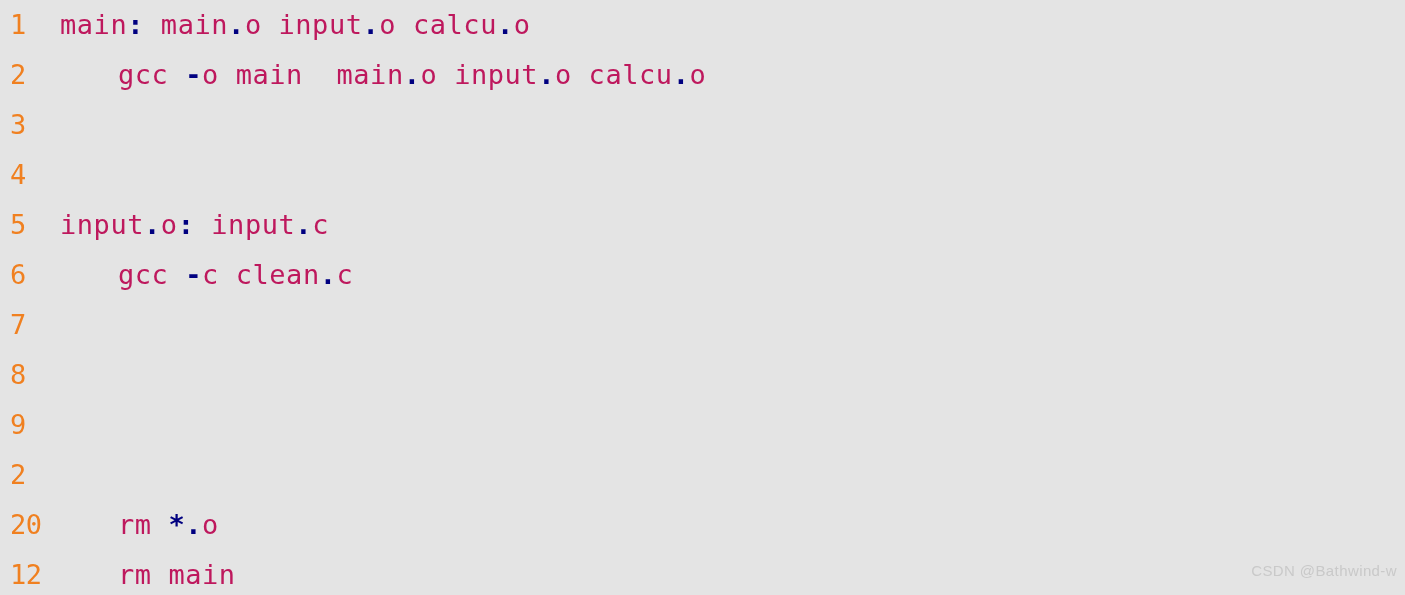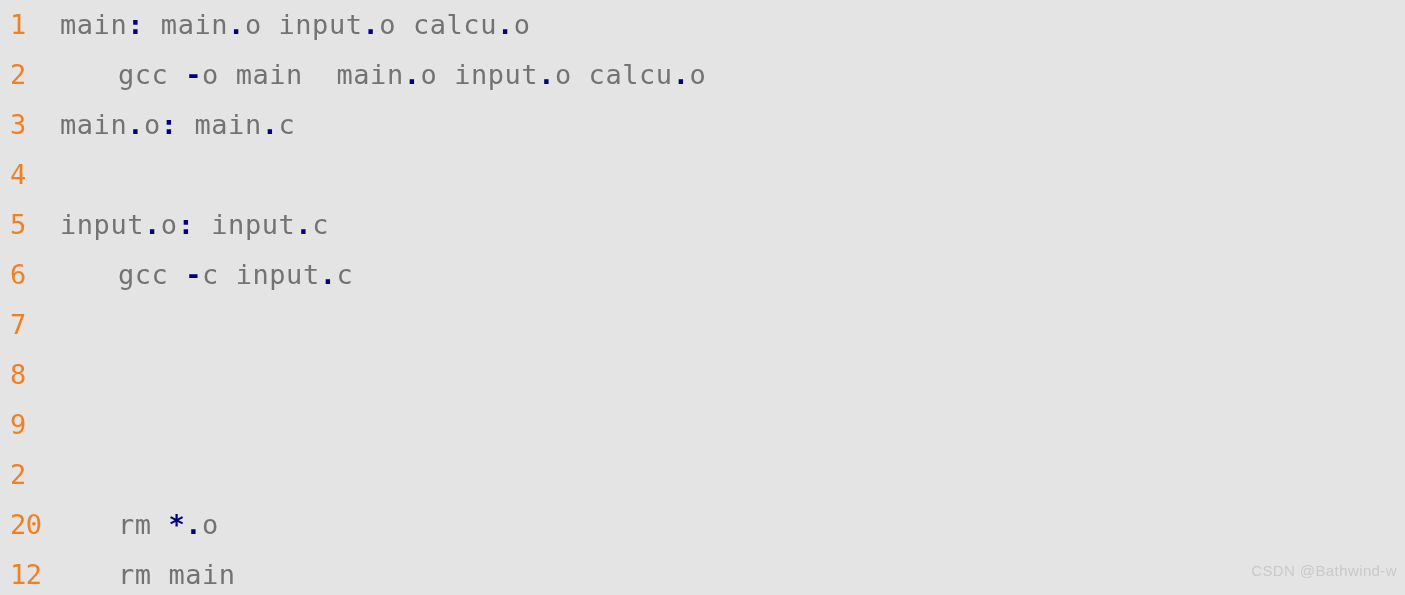--- a/index.html
+++ b/index.html
@@ -39,21 +39,21 @@
     left: 60px;
     top: 0;
     font-family: "DejaVu Sans Mono", "Liberation Mono", monospace;
     font-size: 27px;
     line-height: 50px;
     color: #1A1A1A;
     white-space: pre;
     letter-spacing: 0.55px;
   }
   .tok-text {
-    color: #737373;
+    color: #be185d;
     font-weight: normal;
   }
   .tok-punct {
     color: #000080;
     font-weight: bold;
   }
   #watermark {
     position: absolute;
     right: 8px;
     bottom: 16px;
@@ -65,24 +65,24 @@
     user-select: none;
   }
 </style>
 </head>
 <body>
 
 <div id="code-viewer">
   <div id="code-lines">
       <div class="code-line"><span class="line-number">1</span><span class="line-code"><span class="tok-text">main</span><span class="tok-punct">:</span><span class="tok-text"> main</span><span class="tok-punct">.</span><span class="tok-text">o input</span><span class="tok-punct">.</span><span class="tok-text">o calcu</span><span class="tok-punct">.</span><span class="tok-text">o</span></span></div>
       <div class="code-line"><span class="line-number">2</span><span class="line-code" style="left: 118px;"><span class="tok-text">gcc </span><span class="tok-punct">-</span><span class="tok-text">o main  main</span><span class="tok-punct">.</span><span class="tok-text">o input</span><span class="tok-punct">.</span><span class="tok-text">o calcu</span><span class="tok-punct">.</span><span class="tok-text">o</span></span></div>
-      <div class="code-line"><span class="line-number">3</span><span class="line-code"><span class="tok-text">main</span><span class="tok-punct">.</span><span class="tok-text">o</span><span class="tok-punct">:</span><span class="tok-text"> main</span><span class="tok-punct">.</span><span class="tok-text">c</span></span></div>
+      <div class="code-line"><span class="line-number">3</span></div>
       <div class="code-line"><span class="line-number">4</span></div>
       <div class="code-line"><span class="line-number">5</span><span class="line-code"><span class="tok-text">input</span><span class="tok-punct">.</span><span class="tok-text">o</span><span class="tok-punct">:</span><span class="tok-text"> input</span><span class="tok-punct">.</span><span class="tok-text">c</span></span></div>
-      <div class="code-line"><span class="line-number">6</span><span class="line-code" style="left: 118px;"><span class="tok-text">gcc </span><span class="tok-punct">-</span><span class="tok-text">c input</span><span class="tok-punct">.</span><span class="tok-text">c</span></span></div>
+      <div class="code-line"><span class="line-number">6</span><span class="line-code" style="left: 118px;"><span class="tok-text">gcc </span><span class="tok-punct">-</span><span class="tok-text">c clean</span><span class="tok-punct">.</span><span class="tok-text">c</span></span></div>
       <div class="code-line"><span class="line-number">7</span></div>
       <div class="code-line"><span class="line-number">8</span></div>
       <div class="code-line"><span class="line-number">9</span><span class="line-code"></span></div>
       <div class="code-line"><span class="line-number">2</span></div>
       <div class="code-line"><span class="line-number">20</span><span class="line-code" style="left: 118px;"><span class="tok-text">rm </span><span class="tok-punct">*</span><span class="tok-punct">.</span><span class="tok-text">o</span></span></div>
       <div class="code-line"><span class="line-number">12</span><span class="line-code" style="left: 118px;"><span class="tok-text">rm main</span></span></div>
     </div>
   <div id="watermark">CSDN @Bathwind-w</div>
 </div>
 

